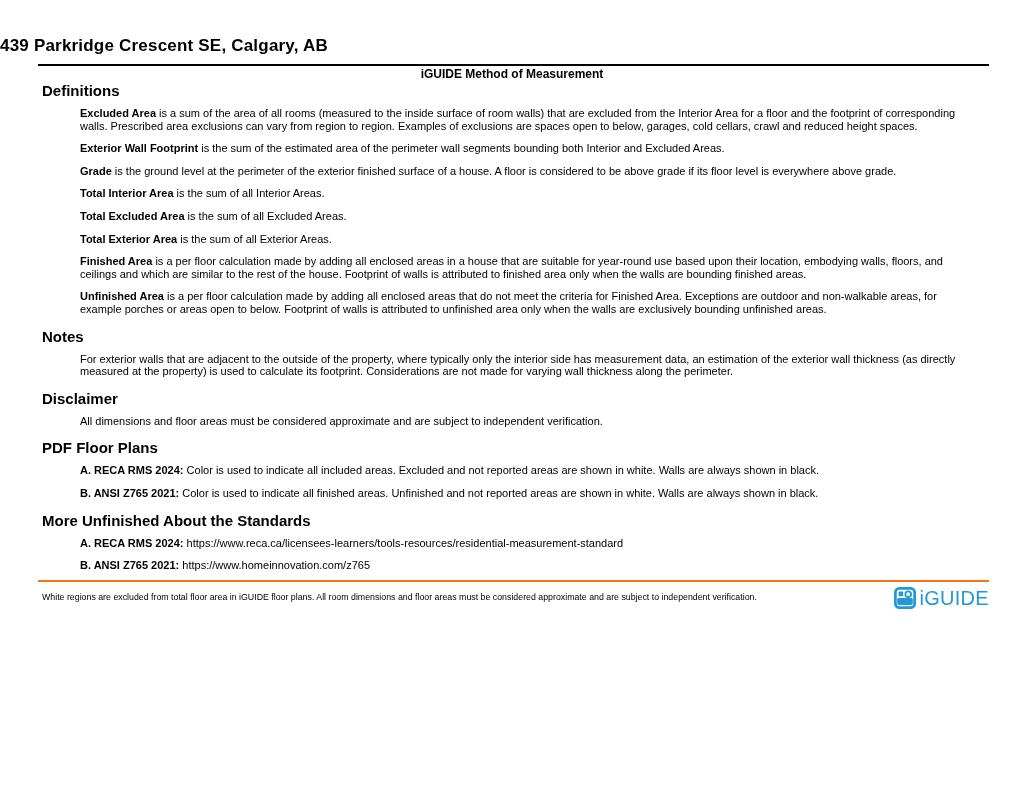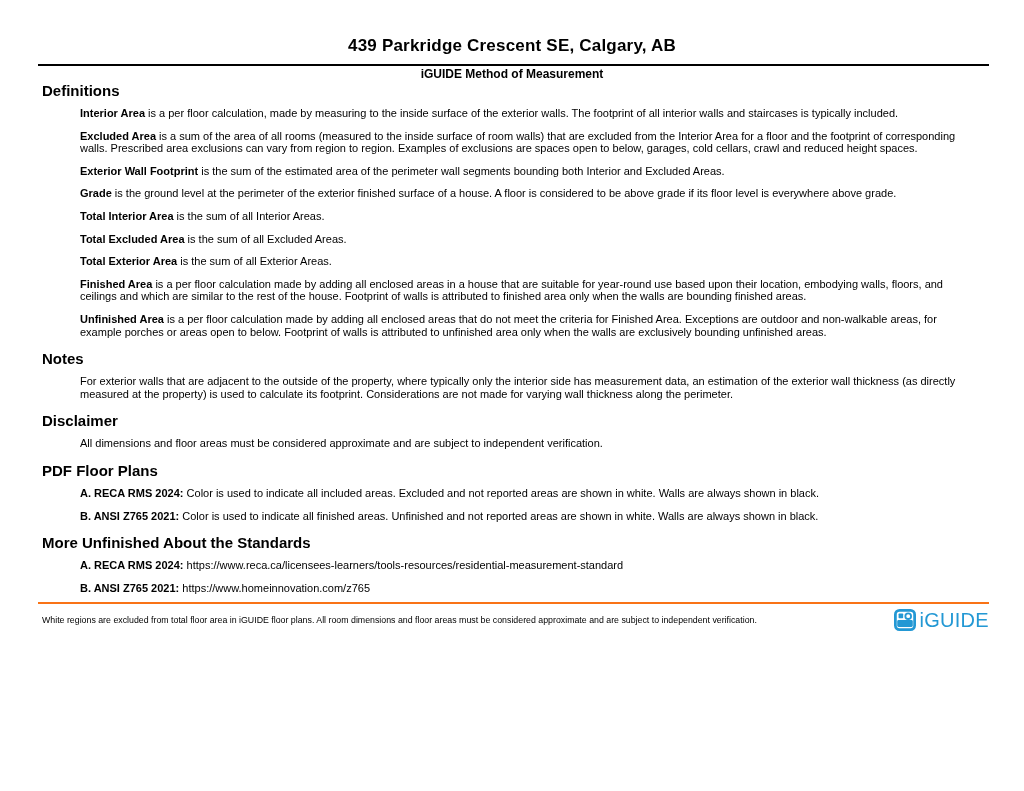--- a/index.html
+++ b/index.html
@@ -8,21 +8,20 @@
     height: 791px;
     background: #ffffff;
     color: #000000;
     font-family: "Liberation Sans", sans-serif;
     overflow: hidden;
   }
   .page { position: relative; width: 1024px; height: 791px; }
 
   .doc-title {
     margin: 36px 0 0 0;
-    text-align: center;
     font-size: 17px;
     font-weight: bold;
     letter-spacing: 0.2px;
   }
   .top-rule {
     border: 0;
     border-top: 2px solid #000;
     margin: 8px 35px 0 38px;
   }
   .doc-subtitle {
@@ -78,21 +77,20 @@
 <body>
 
 <div class="page">
 
   <h1 class="doc-title">439 Parkridge Crescent SE, Calgary, AB</h1>
   <hr class="top-rule">
   <div class="doc-subtitle">iGUIDE Method of Measurement</div>
 
   <h2 class="sec first">Definitions</h2>
 
-  <p class="body-para"><b>Interior Area</b> <span>is a per floor calculation, made by measuring to the inside surface of the exterior walls. The footprint of all interior walls and staircases is typically included.</span></p>
   <p class="body-para"><b>Excluded Area</b> <span>is a sum of the area of all rooms (measured to the inside surface of room walls) that are excluded from the Interior Area for a floor and the footprint of corresponding walls. Prescribed area exclusions can vary from region to region. Examples of exclusions are spaces open to below, garages, cold cellars, crawl and reduced height spaces.</span></p>
   <p class="body-para"><b>Exterior Wall Footprint</b> <span>is the sum of the estimated area of the perimeter wall segments bounding both Interior and Excluded Areas.</span></p>
   <p class="body-para"><b>Grade</b> <span>is the ground level at the perimeter of the exterior finished surface of a house. A floor is considered to be above grade if its floor level is everywhere above grade.</span></p>
   <p class="body-para"><b>Total Interior Area</b> <span>is the sum of all Interior Areas.</span></p>
   <p class="body-para"><b>Total Excluded Area</b> <span>is the sum of all Excluded Areas.</span></p>
   <p class="body-para"><b>Total Exterior Area</b> <span>is the sum of all Exterior Areas.</span></p>
   <p class="body-para"><b>Finished Area</b> <span>is a per floor calculation made by adding all enclosed areas in a house that are suitable for year-round use based upon their location, embodying walls, floors, and ceilings and which are similar to the rest of the house. Footprint of walls is attributed to finished area only when the walls are bounding finished areas.</span></p>
   <p class="body-para"><b>Unfinished Area</b> <span>is a per floor calculation made by adding all enclosed areas that do not meet the criteria for Finished Area. Exceptions are outdoor and non-walkable areas, for example porches or areas open to below. Footprint of walls is attributed to unfinished area only when the walls are exclusively bounding unfinished areas.</span></p>
 
   <h2 class="sec">Notes</h2>

